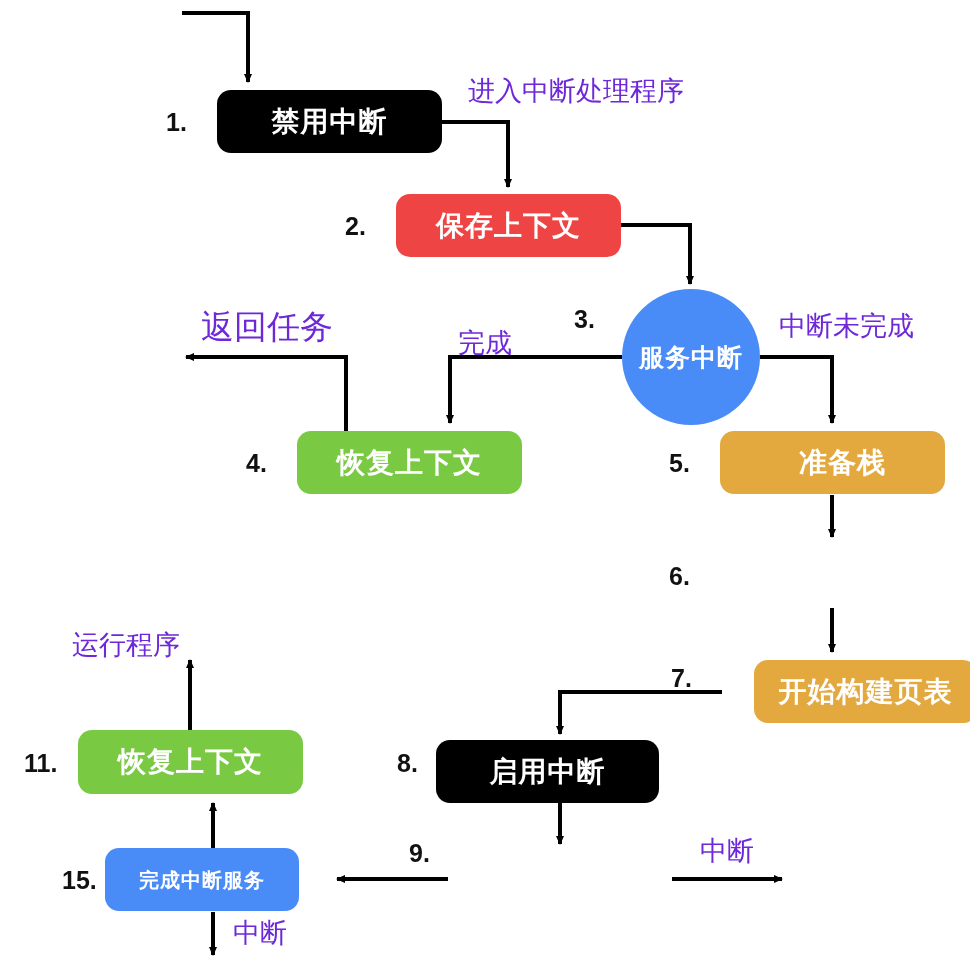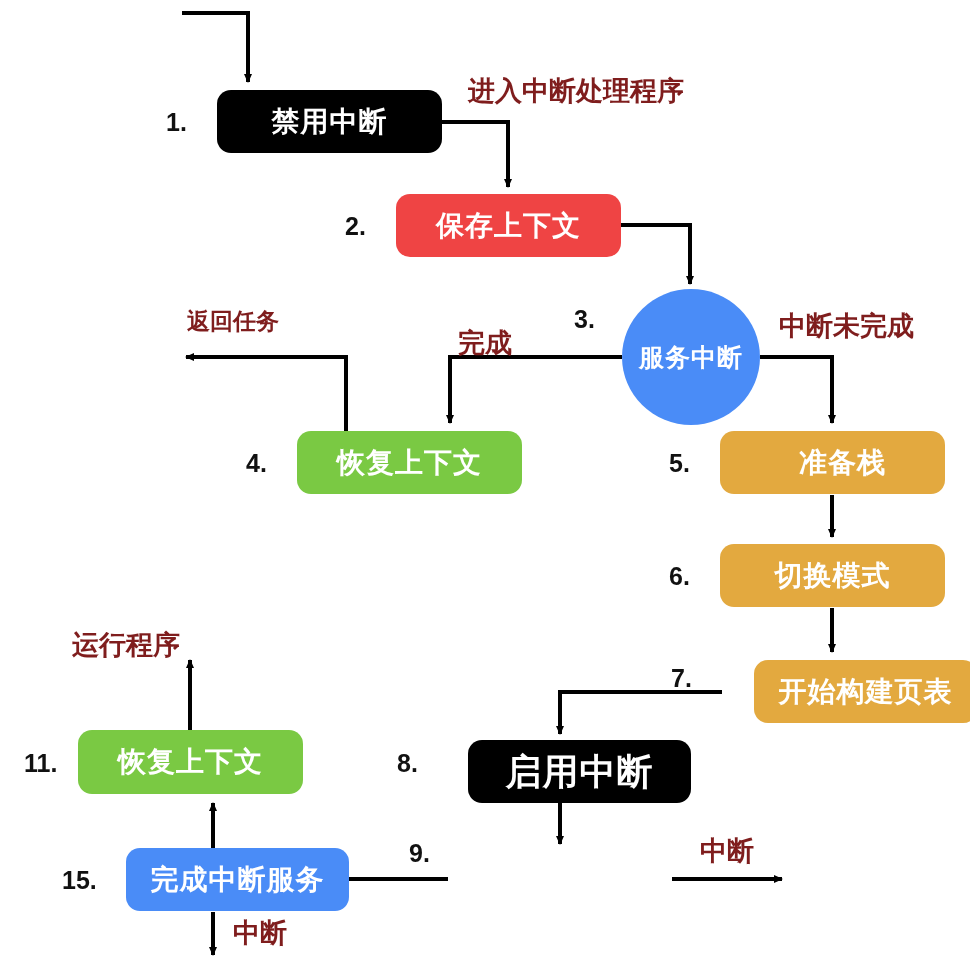--- a/index.html
+++ b/index.html
@@ -50,22 +50,22 @@
   .step-num {
     position: absolute;
     color: #111111;
     font-weight: 700;
     font-size: 25px;
     line-height: 1;
     white-space: nowrap;
   }
   .edge-label {
     position: absolute;
-    color: #7f1d1d;
-    font-weight: 700;
+    color: #6d28d9;
+    font-weight: 400;
     font-size: 25px;
     line-height: 1;
     white-space: nowrap;
   }
 </style>
 </head>
 <body>
 
 <div id="canvas">
 
@@ -125,50 +125,47 @@
   <div class="node rounded" style="left:297px; top:431px; width:225px; height:63px; background:#7ac943; font-size:28px;">
     <span class="node-label">恢复上下文</span>
   </div>
   <div class="step-num" style="left:246px; top:451px;">4.</div>
 
   <div class="node rounded" style="left:720px; top:431px; width:225px; height:63px; background:#e3a93f; font-size:28px;padding-left:20px;">
     <span class="node-label">准备栈</span>
   </div>
   <div class="step-num" style="left:669px; top:451px;">5.</div>
 
-  <div class="node rounded" style="left:720px; top:544px; width:225px; height:63px; background:#e3a93f; font-size:28px;">
-    <span class="node-label">切换模式</span>
-  </div>
   <div class="step-num" style="left:669px; top:564px;">6.</div>
 
   <div class="node rounded" style="left:722px; top:660px; width:223px; height:63px; background:#e3a93f; font-size:28px;margin-left:32px;">
     <span class="node-label">开始构建页表</span>
   </div>
   <div class="step-num" style="left:671px; top:666px;">7.</div>
 
-  <div class="node rounded" style="left:468px; top:740px; width:223px; height:63px; background:#000000; font-size:36px;">
+  <div class="node rounded" style="left:436px; top:740px; width:223px; height:63px; background:#000000; font-size:28px;">
     <span class="node-label">启用中断</span>
   </div>
   <div class="step-num" style="left:397px; top:751px;">8.</div>
 
   <div class="step-num" style="left:409px; top:841px;">9.</div>
 
-  <div class="node rounded" style="left:105px; top:848px; width:223px; height:63px; background:#4a8cf7; font-size:28px;margin-left:21px;">
+  <div class="node rounded" style="left:105px; top:848px; width:194px; height:63px; background:#4a8cf7; font-size:20px;">
     <span class="node-label">完成中断服务</span>
   </div>
   <div class="step-num" style="left:62px; top:868px;">15.</div>
 
   <div class="node rounded" style="left:78px; top:730px; width:225px; height:64px; background:#7ac943; font-size:28px;">
     <span class="node-label">恢复上下文</span>
   </div>
   <div class="step-num" style="left:24px; top:751px;">11.</div>
 
   <div class="edge-label" style="left:468px; top:78px; font-size:27px;">进入中断处理程序</div>
 
-  <div class="edge-label" style="left:187px; top:310px; font-size:23px;">返回任务</div>
+  <div class="edge-label" style="left:201px; top:310px; font-size:33px;">返回任务</div>
 
   <div class="edge-label" style="left:458px; top:330px; font-size:27px;">完成</div>
 
   <div class="edge-label" style="left:779px; top:313px; font-size:27px;">中断未完成</div>
 
   <div class="edge-label" style="left:72px; top:632px; font-size:27px;">运行程序</div>
 
   <div class="edge-label" style="left:700px; top:838px; font-size:27px;">中断</div>
 
   <div class="edge-label" style="left:233px; top:920px; font-size:27px;">中断</div>

